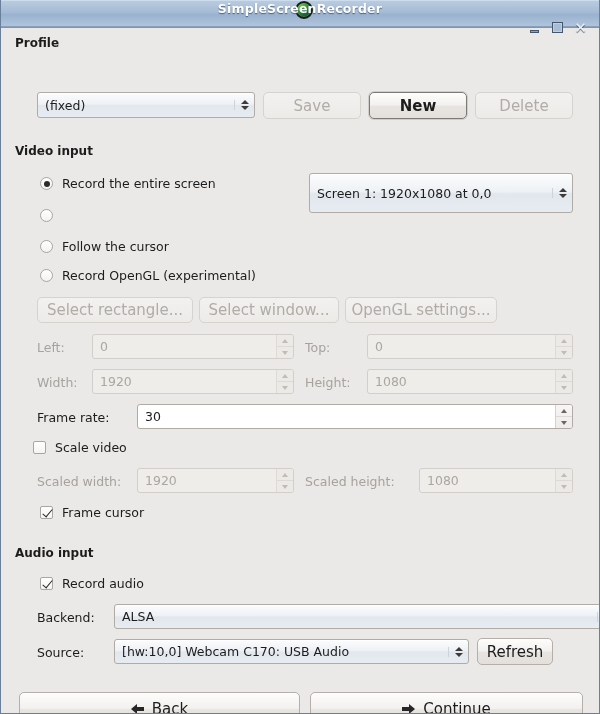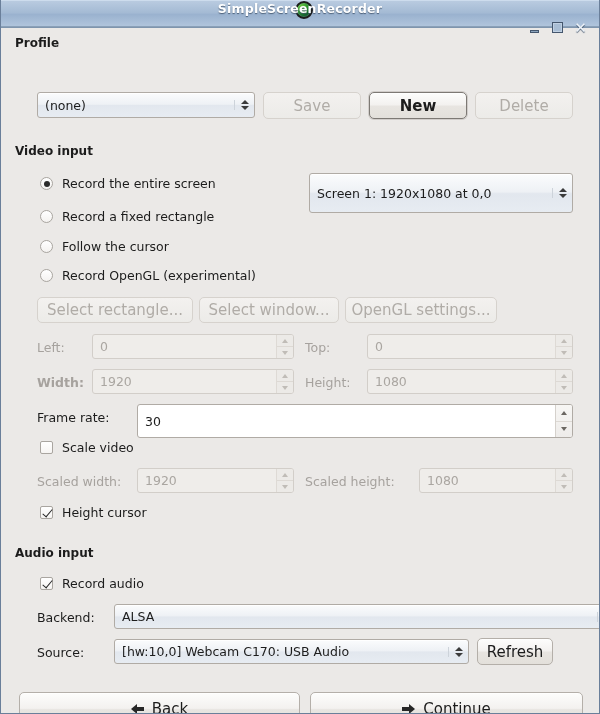--- a/index.html
+++ b/index.html
@@ -334,41 +334,40 @@
           <span class="close-glyph">✕</span>
         </div>
     </div>
   </div>
 
   <div id="content">
 
     <div class="section-title" style="left:14px; top:8px;">Profile</div>
 
     <div class="combo" style="left:36px; top:64px; width:218px; height:26px;">
-      <span class="ctext">(none)</span>
+      <span class="ctext">(fixed)</span>
       <span class="carrows">
         <span class="tri-up"></span>
         <span class="tri-down"></span>
       </span>
     </div>
     <div class="btn disabled abs" style="left:262px; top:64px; width:98px; height:27px;">Save</div>
     <div class="btn default abs" style="left:368px; top:64px; width:98px; height:27px;">New</div>
     <div class="btn disabled abs" style="left:474px; top:64px; width:98px; height:27px;">Delete</div>
 
     <div class="section-title" style="left:14px; top:116px;">Video input</div>
 
     <div class="radio-row" style="left:39px; top:148px;">
       <span class="radio checked">
           <span class="dot"></span>
         </span>
       <span class="lbl">Record the entire screen</span>
     </div>
     <div class="radio-row" style="left:39px; top:181px;">
       <span class="radio"></span>
-      <span class="lbl">Record a fixed rectangle</span>
     </div>
     <div class="radio-row" style="left:39px; top:211px;">
       <span class="radio"></span>
       <span class="lbl">Follow the cursor</span>
     </div>
     <div class="radio-row" style="left:39px; top:240px;">
       <span class="radio"></span>
       <span class="lbl">Record OpenGL (experimental)</span>
     </div>
 
@@ -402,21 +401,21 @@
       <span class="sarrows">
         <span class="sar">
             <span class="sp-up"></span>
           </span>
         <span class="sar">
             <span class="sp-down"></span>
           </span>
       </span>
     </div>
 
-    <div class="lbl dis abs" style="left:36px; top:347px;font-weight:bold;">Width:</div>
+    <div class="lbl dis abs" style="left:36px; top:347px;">Width:</div>
     <div class="spin disabled" style="left:91px; top:341px; width:202px; height:25px;">
       <span class="stext">1920</span>
       <span class="sarrows">
         <span class="sar">
             <span class="sp-up"></span>
           </span>
         <span class="sar">
             <span class="sp-down"></span>
           </span>
       </span>
@@ -428,33 +427,33 @@
         <span class="sar">
             <span class="sp-up"></span>
           </span>
         <span class="sar">
             <span class="sp-down"></span>
           </span>
       </span>
     </div>
 
     <div class="lbl abs" style="left:36px; top:382px;">Frame rate:</div>
-    <div class="spin" style="left:136px; top:376px; width:436px; height:34px;">
+    <div class="spin" style="left:136px; top:376px; width:436px; height:25px;">
       <span class="stext">30</span>
       <span class="sarrows">
         <span class="sar">
             <span class="sp-up"></span>
           </span>
         <span class="sar">
             <span class="sp-down"></span>
           </span>
       </span>
     </div>
 
-    <div class="check-row" style="left:39px; top:412px;">
+    <div class="check-row" style="left:32px; top:412px;">
       <span class="checkbox"></span>
       <span class="lbl">Scale video</span>
     </div>
 
     <div class="lbl dis abs" style="left:36px; top:446px;">Scaled width:</div>
     <div class="spin disabled" style="left:136px; top:440px; width:157px; height:25px;">
       <span class="stext">1920</span>
       <span class="sarrows">
         <span class="sar">
             <span class="sp-up"></span>
@@ -472,21 +471,21 @@
             <span class="sp-up"></span>
           </span>
         <span class="sar">
             <span class="sp-down"></span>
           </span>
       </span>
     </div>
 
     <div class="check-row" style="left:39px; top:477px;">
       <span class="checkbox checked"></span>
-      <span class="lbl">Height cursor</span>
+      <span class="lbl">Frame cursor</span>
     </div>
 
     <div class="section-title" style="left:14px; top:518px;">Audio input</div>
 
     <div class="check-row" style="left:39px; top:548px;">
       <span class="checkbox checked"></span>
       <span class="lbl">Record audio</span>
     </div>
 
     <div class="lbl abs" style="left:36px; top:582px;">Backend:</div>

